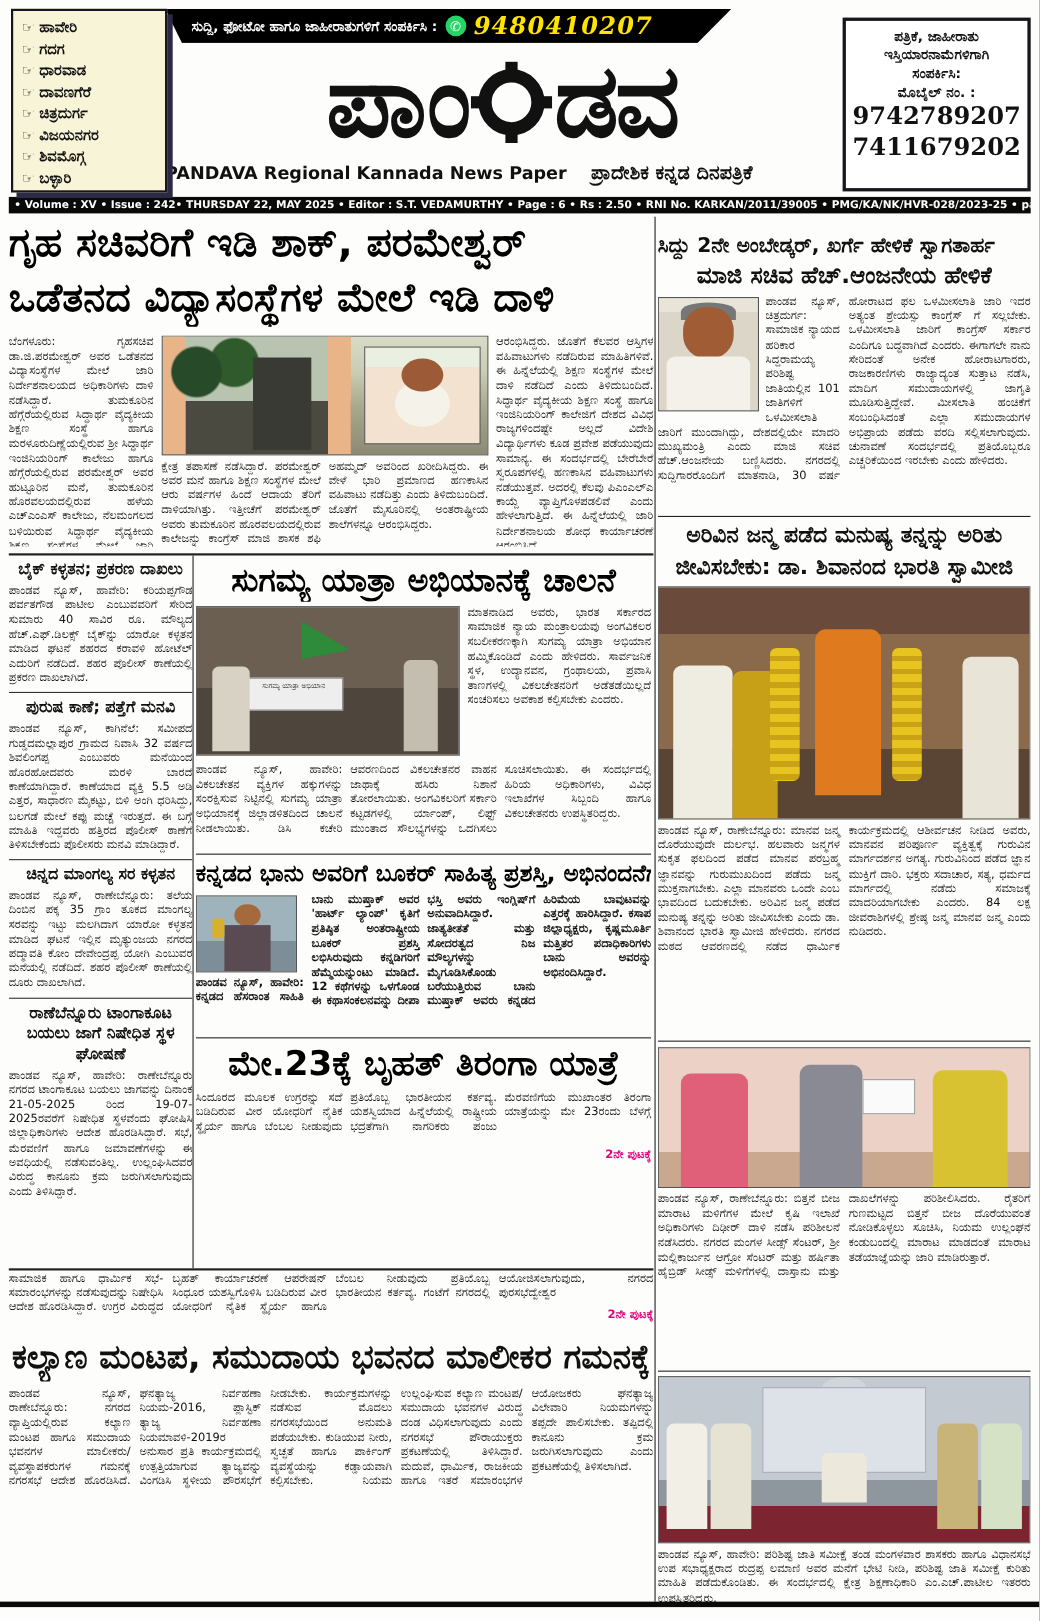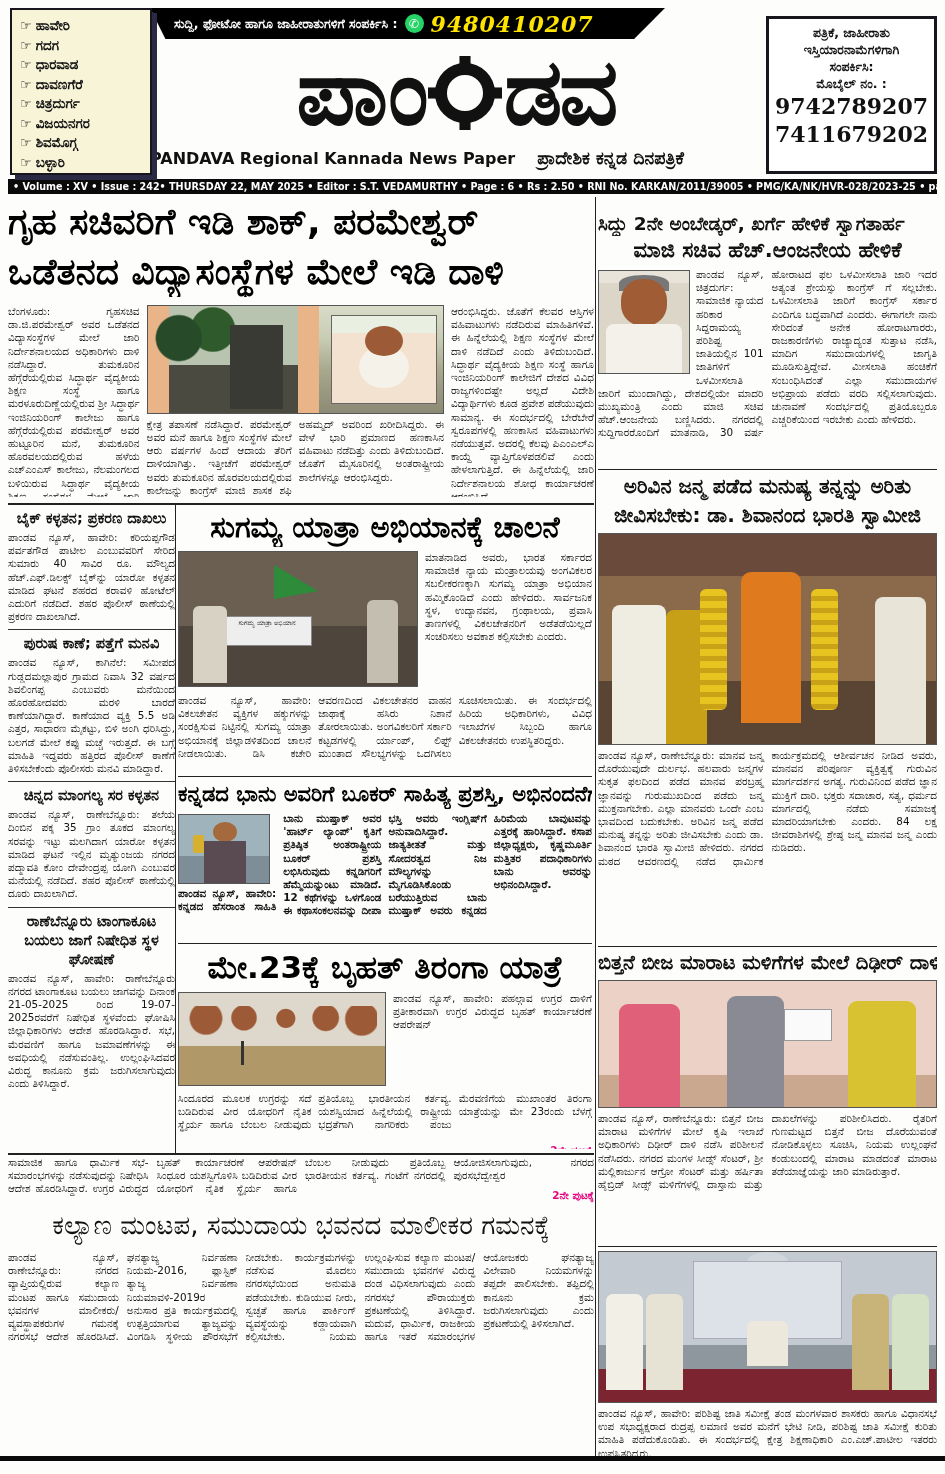--- a/index.html
+++ b/index.html
@@ -164,21 +164,21 @@
   .ph-soudha .dome{ position:absolute; left:44%; top:0%; width:12%; height:14%; background:#d0d6dc; border-radius:50% 50% 0 0;}
   .ph-soudha .m1,.ph-soudha .m2,.ph-soudha .m3,.ph-soudha .m4{ position:absolute; top:28%; width:11%; height:64%; background:#f2efe6; border-radius:7px 7px 0 0;}
   .ph-soudha .m1{left:2%;} .ph-soudha .m2{left:14%; background:#e6e2d4;}
   .ph-soudha .m3{right:14%; background:#c8b478;} .ph-soudha .m4{right:2%; background:#d6e2c6;}
   .ph-soudha .sit{ position:absolute; left:44%; top:46%; width:12%; height:30%; background:#ece8dc; border-radius:6px 6px 0 0;}
   .scsurvey .cap{ margin-top:4px; height:52px; overflow:hidden;}
   
   .bottom{ position:absolute; left:8px; top:1156px; width:586px; height:300px; overflow:hidden;}
   .b-strip{ column-count:4; column-gap:8px; height:46px; overflow:hidden; font-size:10.4px; line-height:1.25; text-align:justify;}
   .b-strip-tag{ text-align:right; margin-top:-13px; }
-  .bottom .h{ font-size:26px; line-height:42px; text-align:center; white-space:nowrap; overflow:hidden; font-weight:400; margin-top:2px;}
+  .bottom .h{ font-size:30px; line-height:42px; text-align:center; white-space:nowrap; overflow:hidden; font-weight:700; margin-top:13px;}
   .bottom .cols{ column-count:5; column-gap:8px; height:204px; overflow:hidden; margin-top:5px;}
   
   .vline-left{ position:absolute; left:175px; top:505px; width:1px; height:648px; background:#222;}
   .vline-right{ position:absolute; left:595px; top:197px; width:1px; height:1259px; background:#222;}
   .hline-mid{ position:absolute; left:8px; top:503px; width:586px; height:1.5px; background:#222;}
   .hline-low{ position:absolute; left:8px; top:1153px; width:586px; height:1.5px; background:#222;}
   .footer-bar{ position:absolute; left:0; top:1456px; width:945px; height:5px; background:#0a0a0a;}
 </style>
 </head>
 <body>
@@ -330,27 +330,20 @@
           <span class="face"></span>
             <span class="bodyb"></span>
             <span class="cup"></span>
         </span>
         <span>ಪಾಂಡವ ನ್ಯೂಸ್, ಹಾವೇರಿ: ಕನ್ನಡದ ಹೆಸರಾಂತ ಸಾಹಿತಿ ಬಾನು ಮುಷ್ತಾಕ್ ಅವರ 'ಹಾರ್ಟ್ ಲ್ಯಾಂಪ್' ಕೃತಿಗೆ ಪ್ರತಿಷ್ಠಿತ ಅಂತರಾಷ್ಟ್ರೀಯ ಬೂಕರ್ ಪ್ರಶಸ್ತಿ ಲಭಿಸಿರುವುದು ಕನ್ನಡಿಗರಿಗೆ ಹೆಮ್ಮೆಯನ್ನುಂಟು ಮಾಡಿದೆ. 12 ಕಥೆಗಳನ್ನು ಒಳಗೊಂಡ ಈ ಕಥಾಸಂಕಲನವನ್ನು ದೀಪಾ ಭಸ್ತಿ ಅವರು ಇಂಗ್ಲಿಷ್‌ಗೆ ಅನುವಾದಿಸಿದ್ದಾರೆ. ಜಾತ್ಯತೀತತೆ ಮತ್ತು ಸೋದರತ್ವದ ನಿಜ ಮೌಲ್ಯಗಳನ್ನು ಮೈಗೂಡಿಸಿಕೊಂಡು ಬರೆಯುತ್ತಿರುವ ಬಾನು ಮುಷ್ತಾಕ್ ಅವರು ಕನ್ನಡದ ಹಿರಿಮೆಯ ಬಾವುಟವನ್ನು ಎತ್ತರಕ್ಕೆ ಹಾರಿಸಿದ್ದಾರೆ. ಕಸಾಪ ಜಿಲ್ಲಾಧ್ಯಕ್ಷರು, ಕೃಷ್ಣಮೂರ್ತಿ ಮತ್ತಿತರ ಪದಾಧಿಕಾರಿಗಳು ಬಾನು ಅವರನ್ನು ಅಭಿನಂದಿಸಿದ್ದಾರೆ.</span>
       </div>
     </div>
 
     <div class="m-art tiranga">
       <div class="h hl">ಮೇ.23ಕ್ಕೆ ಬೃಹತ್ ತಿರಂಗಾ ಯಾತ್ರೆ</div>
-      <div class="tir-row">
-        <div class="photo ph-press">
-          <div class="hrow"></div>
-            <div class="mic"></div>
-        </div>
-        <div class="tir-side body-txt">ಪಾಂಡವ ನ್ಯೂಸ್, ಹಾವೇರಿ: ಪಹಲ್ಗಾವ ಉಗ್ರರ ದಾಳಿಗೆ ಪ್ರತೀಕಾರವಾಗಿ ಉಗ್ರರ ವಿರುದ್ಧದ ಬೃಹತ್ ಕಾರ್ಯಾಚರಣೆ ಆಪರೇಷನ್</div>
-      </div>
       <div class="tir-cols body-txt">ಸಿಂದೂರದ ಮೂಲಕ ಉಗ್ರರನ್ನು ಸದೆ ಬಡಿದಿರುವ ವೀರ ಯೋಧರಿಗೆ ನೈತಿಕ ಸ್ಥೈರ್ಯ ಹಾಗೂ ಬೆಂಬಲ ನೀಡುವುದು ಪ್ರತಿಯೊಬ್ಬ ಭಾರತೀಯನ ಕರ್ತವ್ಯ. ಯಶಸ್ವಿಯಾದ ಹಿನ್ನೆಲೆಯಲ್ಲಿ ರಾಷ್ಟ್ರೀಯ ಭದ್ರತೆಗಾಗಿ ನಾಗರಿಕರು ಪಂಜು ಮೆರವಣಿಗೆಯ ಮುಖಾಂತರ ತಿರಂಗಾ ಯಾತ್ರೆಯನ್ನು ಮೇ 23ರಂದು ಬೆಳಗ್ಗೆ 10 ಗಂಟೆಗೆ ನಗರದಲ್ಲಿ ಆಯೋಜಿಸಲಾಗುವುದು.</div>
       <div class="p2tag">2ನೇ ಪುಟಕ್ಕೆ</div>
     </div>
 
   </div>
 
   <div class="rightcol">
 
     <div class="r-art siddu">
       <div class="h1">ಸಿದ್ದು 2ನೇ ಅಂಬೇಡ್ಕರ್, ಖರ್ಗೆ ಹೇಳಿಕೆ ಸ್ವಾಗತಾರ್ಹ</div>
@@ -374,21 +367,20 @@
           <div class="g1"></div>
         <div class="saffron"></div>
         <div class="g2"></div>
           <div class="w2"></div>
       </div>
       <div class="cols body-txt">ಪಾಂಡವ ನ್ಯೂಸ್, ರಾಣೇಬೆನ್ನೂರು: ಮಾನವ ಜನ್ಮ ದೊರೆಯುವುದೇ ದುರ್ಲಭ. ಹಲವಾರು ಜನ್ಮಗಳ ಸುಕೃತ ಫಲದಿಂದ ಪಡೆದ ಮಾನವ ಪರಬ್ರಹ್ಮ ಜ್ಞಾನವನ್ನು ಗುರುಮುಖದಿಂದ ಪಡೆದು ಜನ್ಮ ಮುಕ್ತನಾಗಬೇಕು. ಎಲ್ಲಾ ಮಾನವರು ಒಂದೇ ಎಂಬ ಭಾವದಿಂದ ಬದುಕಬೇಕು. ಅರಿವಿನ ಜನ್ಮ ಪಡೆದ ಮನುಷ್ಯ ತನ್ನನ್ನು ಅರಿತು ಜೀವಿಸಬೇಕು ಎಂದು ಡಾ. ಶಿವಾನಂದ ಭಾರತಿ ಸ್ವಾಮೀಜಿ ಹೇಳಿದರು. ನಗರದ ಮಠದ ಆವರಣದಲ್ಲಿ ನಡೆದ ಧಾರ್ಮಿಕ ಕಾರ್ಯಕ್ರಮದಲ್ಲಿ ಆಶೀರ್ವಚನ ನೀಡಿದ ಅವರು, ಮಾನವನ ಪರಿಪೂರ್ಣ ವ್ಯಕ್ತಿತ್ವಕ್ಕೆ ಗುರುವಿನ ಮಾರ್ಗದರ್ಶನ ಅಗತ್ಯ. ಗುರುವಿನಿಂದ ಪಡೆದ ಜ್ಞಾನ ಮುಕ್ತಿಗೆ ದಾರಿ. ಭಕ್ತರು ಸದಾಚಾರ, ಸತ್ಯ, ಧರ್ಮದ ಮಾರ್ಗದಲ್ಲಿ ನಡೆದು ಸಮಾಜಕ್ಕೆ ಮಾದರಿಯಾಗಬೇಕು ಎಂದರು. 84 ಲಕ್ಷ ಜೀವರಾಶಿಗಳಲ್ಲಿ ಶ್ರೇಷ್ಠ ಜನ್ಮ ಮಾನವ ಜನ್ಮ ಎಂದು ನುಡಿದರು.</div>
 
     </div>
 
     <div class="r-art bittane">
-      <div class="h">ಬಿತ್ತನೆ ಬೀಜ ಮಾರಾಟ ಮಳಿಗೆಗಳ ಮೇಲೆ ದಿಢೀರ್ ದಾಳಿ</div>
       <div class="photo ph-seeds">
         <div class="f1"></div>
           <div class="f2"></div>
           <div class="paper"></div>
           <div class="f3"></div>
       </div>
       <div class="cols body-txt">ಪಾಂಡವ ನ್ಯೂಸ್, ರಾಣೇಬೆನ್ನೂರು: ಬಿತ್ತನೆ ಬೀಜ ಮಾರಾಟ ಮಳಿಗೆಗಳ ಮೇಲೆ ಕೃಷಿ ಇಲಾಖೆ ಅಧಿಕಾರಿಗಳು ದಿಢೀರ್ ದಾಳಿ ನಡೆಸಿ ಪರಿಶೀಲನೆ ನಡೆಸಿದರು. ನಗರದ ಮಂಗಳ ಸೀಡ್ಸ್ ಸೆಂಟರ್, ಶ್ರೀ ಮಲ್ಲಿಕಾರ್ಜುನ ಆಗ್ರೋ ಸೆಂಟರ್ ಮತ್ತು ಹರ್ಷಿತಾ ಹೈಬ್ರಿಡ್ ಸೀಡ್ಸ್ ಮಳಿಗೆಗಳಲ್ಲಿ ದಾಸ್ತಾನು ಮತ್ತು ದಾಖಲೆಗಳನ್ನು ಪರಿಶೀಲಿಸಿದರು. ರೈತರಿಗೆ ಗುಣಮಟ್ಟದ ಬಿತ್ತನೆ ಬೀಜ ದೊರೆಯುವಂತೆ ನೋಡಿಕೊಳ್ಳಲು ಸೂಚಿಸಿ, ನಿಯಮ ಉಲ್ಲಂಘನೆ ಕಂಡುಬಂದಲ್ಲಿ ಮಾರಾಟ ಮಾಡದಂತೆ ಮಾರಾಟ ತಡೆಯಾಜ್ಞೆಯನ್ನು ಜಾರಿ ಮಾಡಿರುತ್ತಾರೆ.</div>
     </div>
 
     <div class="r-art scsurvey">

